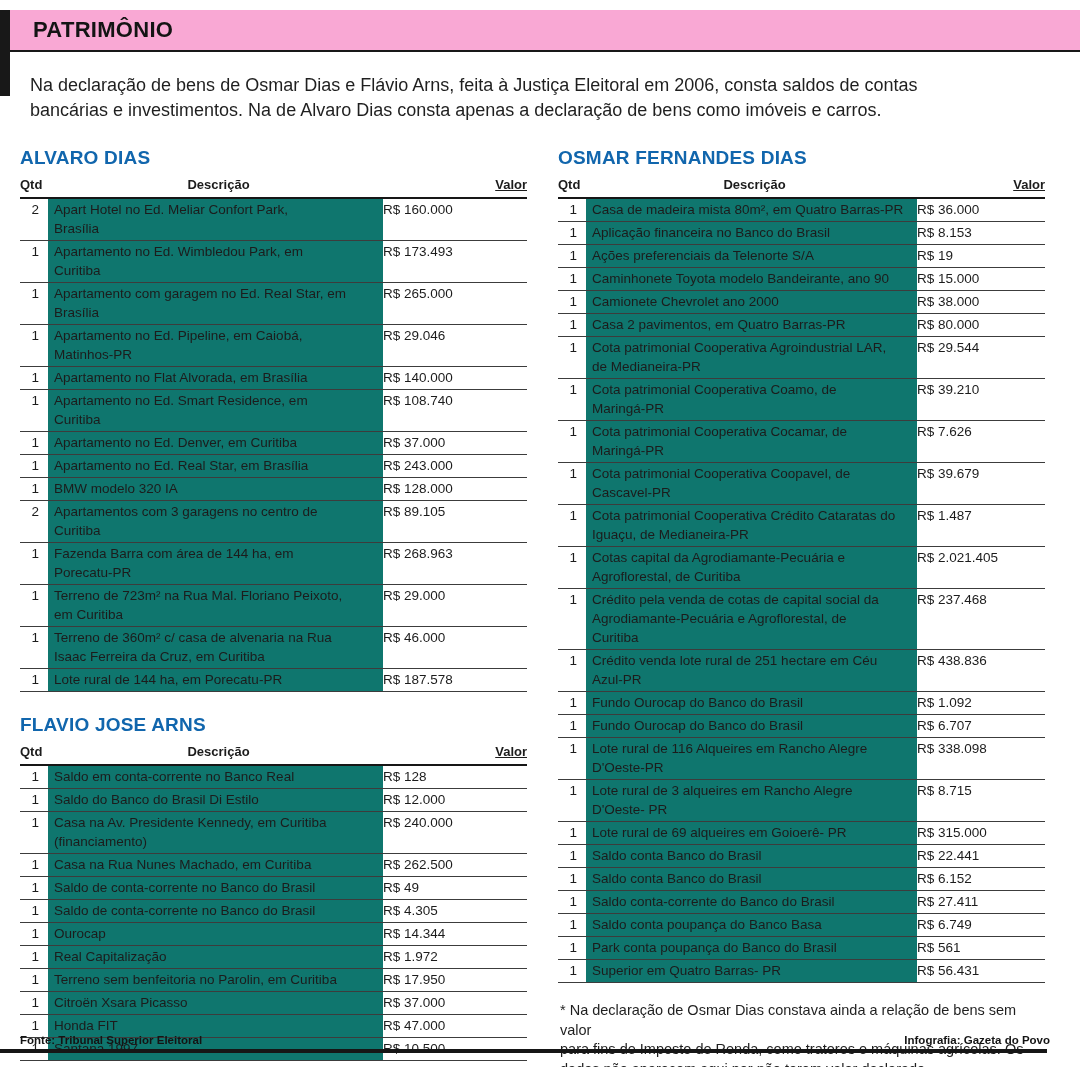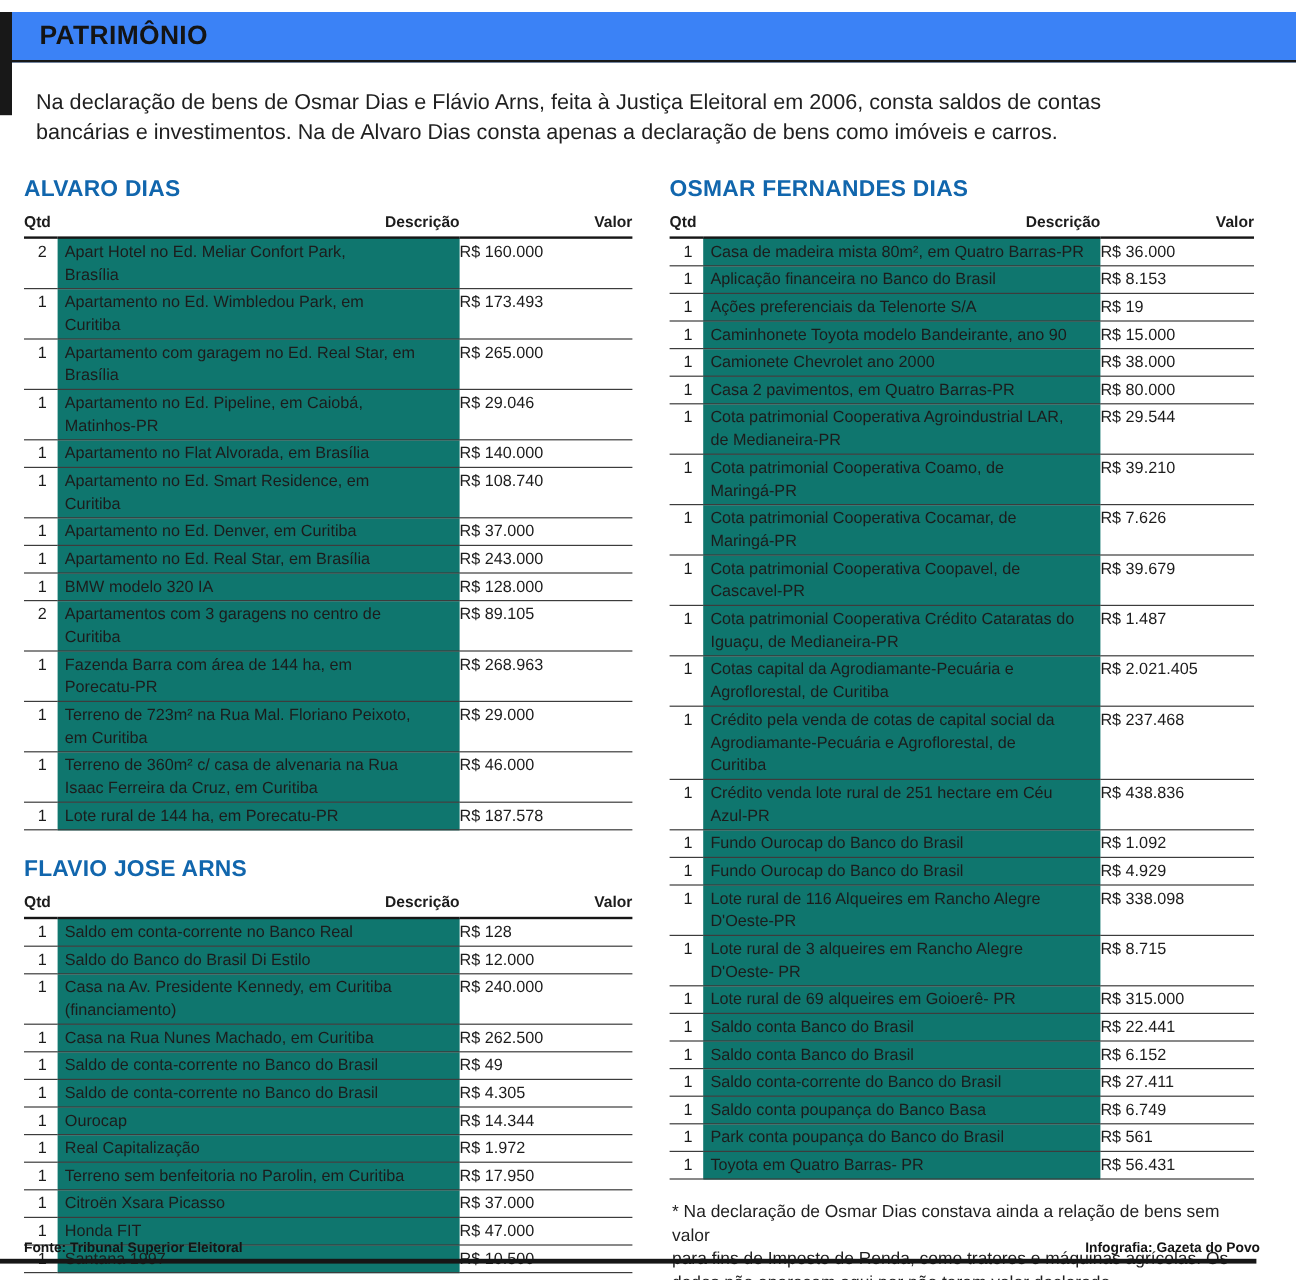--- a/index.html
+++ b/index.html
@@ -3,41 +3,41 @@
 <meta charset="utf-8">
 <style>
   html,body { margin:0; padding:0; }
   body {
     width:1080px; height:1067px; position:relative; overflow:hidden;
     background:#ffffff; color:#1b1b1b;
     font-family:"Liberation Sans", sans-serif;
   }
   .side-bar { position:absolute; left:0; top:10px; width:10px; height:86px; background:#181818; }
   .band {
-    margin:10px 0 0 10px; height:40px; background:#3b82f6;
+    margin:10px 0 0 10px; height:40px; background:#f9a8d4;
     border-bottom:2px solid #181818; display:flex; align-items:center;
   }
   .band h1 { margin:0 0 0 23px; font-size:22px; letter-spacing:0.3px; color:#141414; }
   .intro {
     margin:21px 30px 0 30px; font-size:18px; line-height:25px;
     white-space:pre-line; color:#1f1f1f;
   }
   .columns { display:flex; margin:24px 20px 0 20px; gap:31px; align-items:flex-start; }
   .col-left { width:507px; }
   .col-right { width:487px; }
   .sec-title { margin:0 0 5px 0; font-size:19px; color:#1166ad; letter-spacing:0.2px; font-weight:bold; }
   .section + .section { margin-top:22px; }
 
   table.assets { width:100%; border-collapse:collapse; table-layout:fixed; font-size:13.5px; line-height:19px; color:#1c1c1c; }
   .assets th { font-size:13px; font-weight:bold; border-bottom:2px solid #161616; padding:1px 0 3px; }
   .assets th.qtd { width:28px; text-align:left; }
-  .assets th.desc { text-align:right; padding-left:6px; }
+  .assets th.desc { text-align:center; padding-left:6px; }
   .col-left  .assets th.desc { width:329px; }
   .col-right .assets th.desc { width:325px; }
-  .assets th.valor { text-align:right; }
+  .assets th.valor { text-align:right;text-decoration:underline; }
   .assets td { border-bottom:1px solid #3c3c3c; padding:1px 0 2px; vertical-align:top; }
   .assets td.qtd { text-align:right; padding-right:9px; }
   .assets td.desc { background:#0f766e; padding-left:6px; padding-right:6px; white-space:pre-line; }
   .assets td.valor { text-align:left; white-space:nowrap; }
 
   .footnote { margin:18px 0 0 2px; font-size:14.5px; line-height:19.5px; white-space:pre-line; color:#1f1f1f; }
 
   .footer { position:absolute; left:0; top:1034px; width:1080px; }
   .footer-row {
     display:flex; justify-content:space-between; align-items:center;
@@ -326,21 +326,21 @@
               <td class="valor">R$ 438.836</td>
             </tr>
             <tr>
               <td class="qtd">1</td>
               <td class="desc">Fundo Ourocap do Banco do Brasil</td>
               <td class="valor">R$ 1.092</td>
             </tr>
             <tr>
               <td class="qtd">1</td>
               <td class="desc">Fundo Ourocap do Banco do Brasil</td>
-              <td class="valor">R$ 4.929</td>
+              <td class="valor">R$ 6.707</td>
             </tr>
             <tr>
               <td class="qtd">1</td>
               <td class="desc">Lote rural de 116 Alqueires em Rancho Alegre
 D'Oeste-PR</td>
               <td class="valor">R$ 338.098</td>
             </tr>
             <tr>
               <td class="qtd">1</td>
               <td class="desc">Lote rural de 3 alqueires em Rancho Alegre
@@ -372,21 +372,21 @@
               <td class="desc">Saldo conta poupança do Banco Basa</td>
               <td class="valor">R$ 6.749</td>
             </tr>
             <tr>
               <td class="qtd">1</td>
               <td class="desc">Park conta poupança do Banco do Brasil</td>
               <td class="valor">R$ 561</td>
             </tr>
             <tr>
               <td class="qtd">1</td>
-              <td class="desc">Toyota em Quatro Barras- PR</td>
+              <td class="desc">Superior em Quatro Barras- PR</td>
               <td class="valor">R$ 56.431</td>
             </tr>
           </tbody>
       </table>
     </section>
 
     <p class="footnote">* Na declaração de Osmar Dias constava ainda a relação de bens sem valor
 para fins de Imposto de Renda, como tratores e máquinas agrícolas. Os
 dados não aparecem aqui por não terem valor declarado.</p>
 

